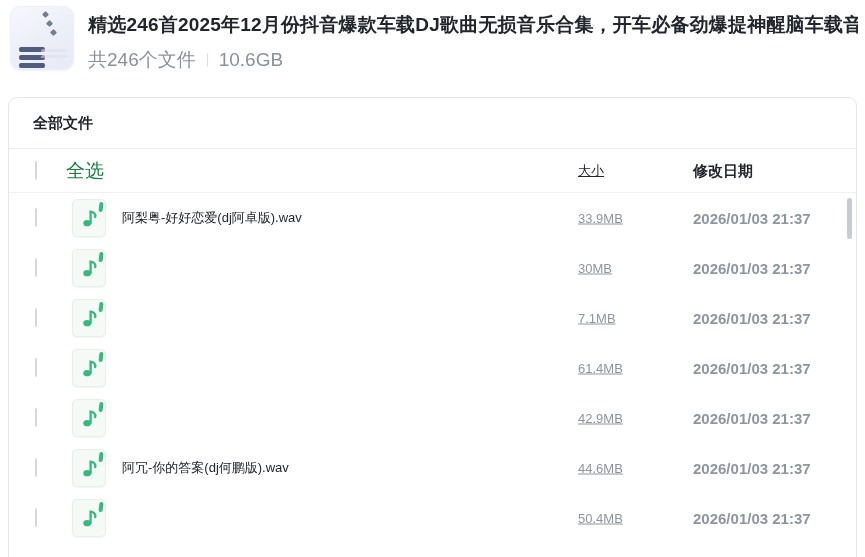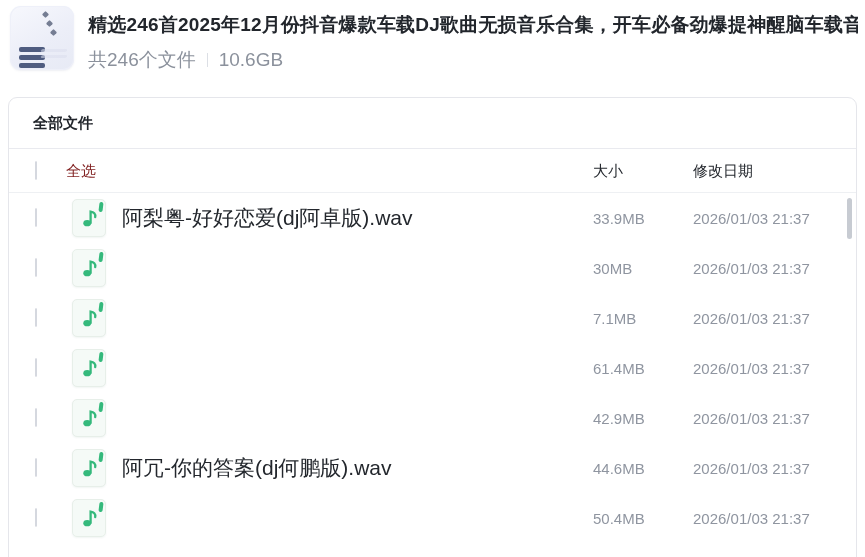--- a/index.html
+++ b/index.html
@@ -33,25 +33,25 @@
   .card-header { height:51px; display:flex; align-items:center; padding-left:24px;
     border-bottom:1px solid #e9eaef; }
   .card-title { font-size:15px; font-weight:700; color:#22262c; }
 
   .row { position:relative; }
   .thead-row { height:44px; border-bottom:1px solid #eef0f3; }
   .file-row { height:50px; }
 
   .cell { position:absolute; top:50%; transform:translateY(-50%); white-space:nowrap; }
   .col-check { left:26px; }
-  .col-label { left:57px; font-size:15px; color:#7f1d1d; }
+  .col-label { left:57px; font-size:19px; color:#15803d; }
   .col-icon  { left:63px; }
-  .col-name  { left:113px; font-size:21px; color:#23272d; }
-  .col-size  { left:584px; font-size:15px; }
-  .col-date  { left:684px; font-size:15px; }
+  .col-name  { left:113px; font-size:13px; color:#23272d; }
+  .col-size  { left:569px; font-size:13px;text-decoration:underline; }
+  .col-date  { left:684px; font-size:15px;font-weight:bold; }
   .thead-row .col-size, .thead-row .col-date { color:#23272d; }
   .file-row .col-size, .file-row .col-date { color:#8f95a0; }
 
   .checkbox { width:18px; height:18px; background:#fff; border:1.5px solid #d5d8df;
     border-radius:3px; cursor:pointer; }
 
   .music-file-icon { position:relative; width:34px; height:38px; background:#f5faf7;
     border:1px solid #e7efe9; border-radius:5px; box-shadow:0 1px 2px rgba(60,120,90,.07);
     display:flex; align-items:center; justify-content:center; }
   .music-file-icon .corner { position:absolute; top:2px; right:3px; width:3.5px; height:10px;

